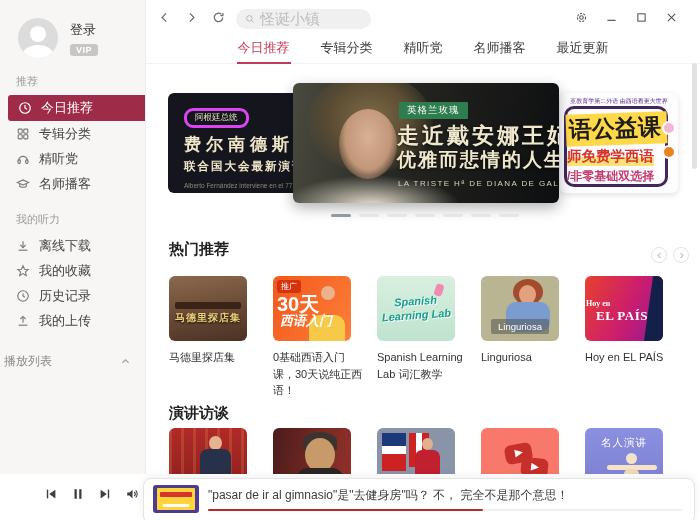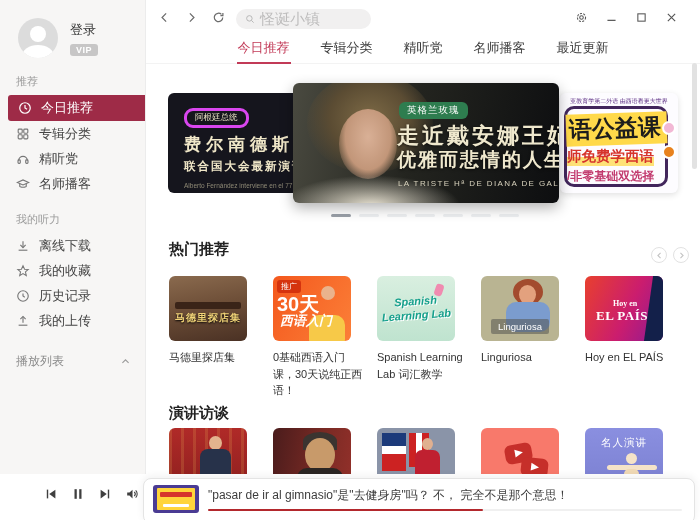--- a/index.html
+++ b/index.html
@@ -16,21 +16,21 @@
   .avatar::after{content:"";position:absolute;left:4px;top:27px;width:32px;height:22px;border-radius:50%;background:#fff}
   .user-meta{margin-left:12px;padding-top:3px}
   .login{font-size:13px;color:#333;cursor:pointer}
   .vip{display:inline-block;margin-top:5px;background:#c7c6c6;color:#fff;font-size:9px;font-weight:bold;
        padding:1px 6px;border-radius:3px;letter-spacing:.5px}
   .side-label{margin:16px 0 6px 16px;font-size:11px;color:#9a9a9a}
   .side-item{display:flex;align-items:center;height:25px;padding-left:16px;font-size:13px;color:#454545;cursor:pointer}
   .side-item svg{width:14px;height:14px;margin-right:9px;color:#777;flex:none}
   .side-item.active{margin-left:8px;padding-left:10px;background:#9e2b47;color:#fff;height:26px;border-radius:3px 0 0 3px}
   .side-item.active svg{color:#fff}
-  .playlist-row{display:flex;justify-content:space-between;align-items:center;margin:20px 14px 0 16px;
+  .playlist-row{display:flex;justify-content:space-between;align-items:center;margin:20px 14px 0 4px;
        font-size:12px;color:#8a8a8a;cursor:pointer}
   .playlist-row svg{width:11px;height:11px;color:#9a9a9a}
 
   
   .main{position:absolute;left:146px;top:0;width:554px;height:474px;background:#fff;overflow:hidden}
   .nav{position:absolute;left:12px;top:11px;display:flex;gap:14px;color:#6b6b6b}
   .nav svg{width:13px;height:13px;cursor:pointer}
   .search{position:absolute;left:90px;top:9px;display:flex;align-items:center;width:135px;height:20px;
        border-radius:10px;background:#f1f0f0;padding:0 9px;cursor:text}
   .search svg{width:10px;height:10px;margin-right:5px;color:#b3b3b3}
@@ -55,21 +55,21 @@
   .slide-main{position:absolute;left:147px;top:83px;width:266px;height:120px;border-radius:6px;z-index:2;overflow:hidden;
        box-shadow:0 5px 14px rgba(0,0,0,.3);cursor:pointer;
        background:linear-gradient(100deg,#4a4a40 0%,#23241f 45%,#0d0e10 100%)}
   .dm-hair{position:absolute;left:14px;top:-10px;width:126px;height:100px;border-radius:50%;
        background:radial-gradient(ellipse at 50% 45%,#7d6a46 0%,#5b4c33 45%,rgba(35,30,22,0) 75%)}
   .dm-face{position:absolute;left:46px;top:26px;width:58px;height:70px;border-radius:50%;
        background:radial-gradient(ellipse at 50% 40%,#d9b096 0%,#c29679 55%,rgba(90,70,50,0) 82%)}
   .dm-dress{position:absolute;left:-12px;bottom:-34px;width:180px;height:62px;
        background:radial-gradient(ellipse,#e9e3d3 0%,rgba(200,190,170,0) 70%)}
   .dm-badge{position:absolute;left:106px;top:19px;background:#2e7d4f;color:#fff;font-size:9.5px;
-       padding:2px 8px;border-radius:6px;letter-spacing:1px}
+       padding:2px 8px;border-radius:1px;letter-spacing:1px}
   .dm-t1{position:absolute;left:104px;top:38px;color:#efe8cd;font-size:22px;font-weight:bold;letter-spacing:3px;
        text-shadow:0 1px 3px rgba(0,0,0,.7);white-space:nowrap}
   .dm-t2{position:absolute;left:104px;top:64px;color:#efe8cd;font-size:19px;font-weight:bold;letter-spacing:2px;
        text-shadow:0 1px 3px rgba(0,0,0,.7);white-space:nowrap}
   .dm-cap{position:absolute;left:105px;top:96px;color:#d8d2bd;font-size:8px;letter-spacing:1.4px;white-space:nowrap}
 
   .slide-right{position:absolute;left:414px;top:93px;width:118px;height:100px;border-radius:6px;z-index:1;
        background:#fdfcff;overflow:hidden;box-shadow:0 2px 6px rgba(0,0,0,.12);cursor:pointer}
   .sr-top{position:absolute;left:0;right:0;top:4px;font-size:6px;color:#5b2d83;text-align:center;white-space:nowrap}
   .sr-frame{position:absolute;left:4px;top:13px;width:104px;bottom:6px;border:3px solid #42265c;border-radius:10px}
@@ -114,21 +114,21 @@
        color:#17a08d;font-style:italic;font-weight:bold;font-size:11px;line-height:1.3;text-shadow:1px 1px 0 #fff}
   .art-lab .pop{position:absolute;right:12px;top:8px;width:8px;height:12px;background:#f08bb0;border-radius:3px;transform:rotate(18deg)}
   .art-ling{background:#b9b492}
   .art-ling .hair{position:absolute;left:32px;top:3px;width:30px;height:26px;border-radius:50%;background:#a34b2e}
   .art-ling .face{position:absolute;left:38px;top:9px;width:17px;height:19px;border-radius:50%;background:#e3a17e}
   .art-ling .body{position:absolute;left:25px;top:26px;width:44px;height:30px;border-radius:10px;background:#7b9cce}
   .art-ling .bar{position:absolute;left:10px;right:10px;bottom:7px;height:15px;background:rgba(85,85,80,.55);
        border-radius:2px;color:#fff;font-size:9.5px;text-align:center;line-height:15px}
   .art-pais{background:linear-gradient(115deg,#e8402e 0%,#cb1d6e 55%,#8c1a96 100%)}
   .art-pais .strip{position:absolute;right:-7px;top:-9px;width:22px;height:92px;background:#13204a;transform:rotate(8deg)}
-  .art-pais .t1{position:absolute;left:28px;top:23px;color:#fff;font-size:8px;font-weight:bold;
+  .art-pais .t1{position:absolute;left:1px;top:23px;color:#fff;font-size:8px;font-weight:bold;
        font-family:"Liberation Serif",serif}
   .art-pais .t2{position:absolute;left:11px;top:32px;color:#fff;font-size:13px;font-weight:900;
        font-family:"Liberation Serif",serif;letter-spacing:.5px}
 
   .art-xi{background:linear-gradient(180deg,#b02a28,#8c1f1e)}
   .art-xi .pattern{position:absolute;inset:0;background:repeating-linear-gradient(90deg,rgba(240,190,90,.18) 0 3px,transparent 3px 12px)}
   .art-xi .head{position:absolute;left:40px;top:8px;width:13px;height:14px;border-radius:50%;background:#e3b48e}
   .art-xi .suit{position:absolute;left:31px;top:21px;width:31px;height:40px;border-radius:8px 8px 0 0;background:#27324a}
   .art-int{background:linear-gradient(100deg,#4a1c1c,#7a2a24 60%,#93302a)}
   .art-int .hair{position:absolute;left:30px;top:4px;width:34px;height:18px;border-radius:50% 50% 0 0;background:#3a3430}

